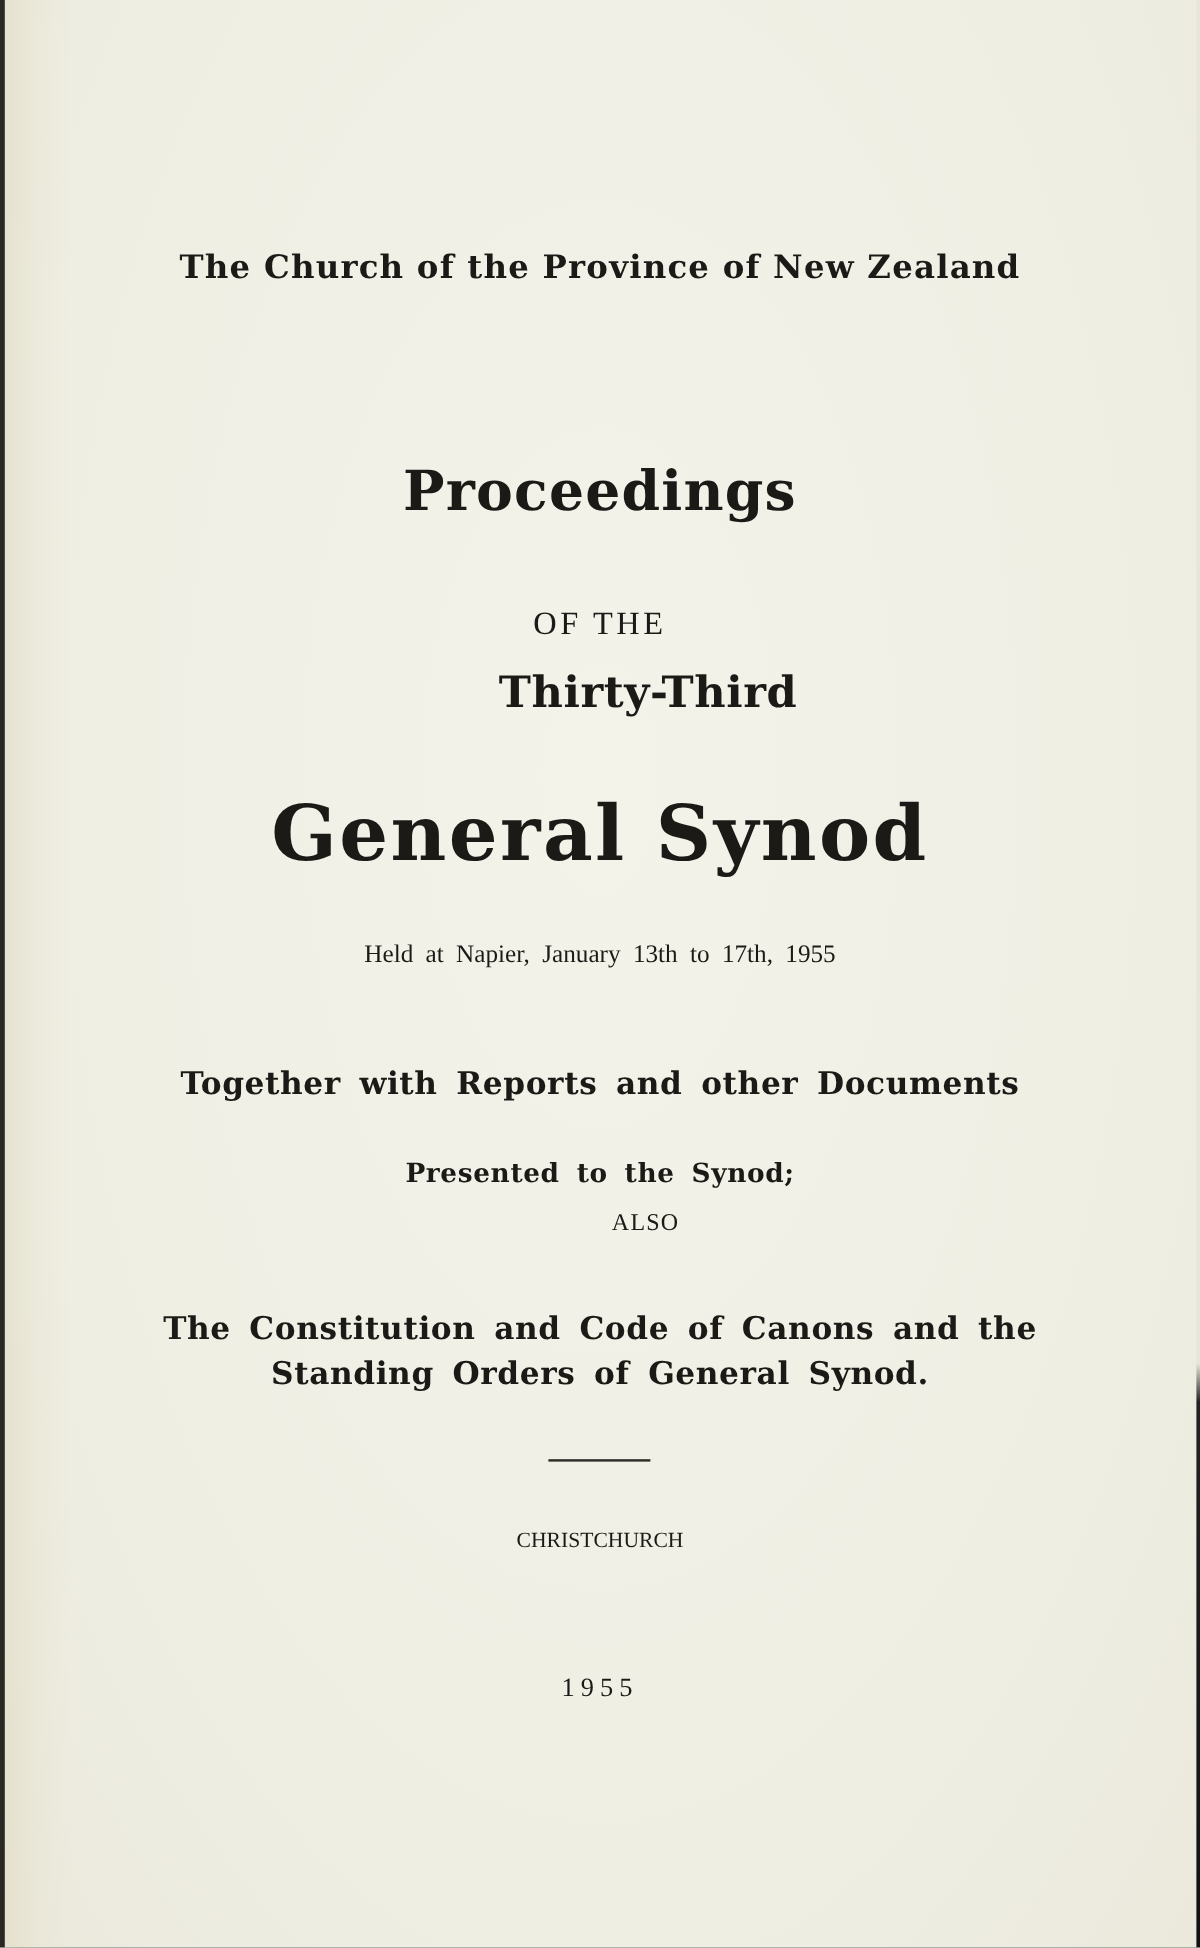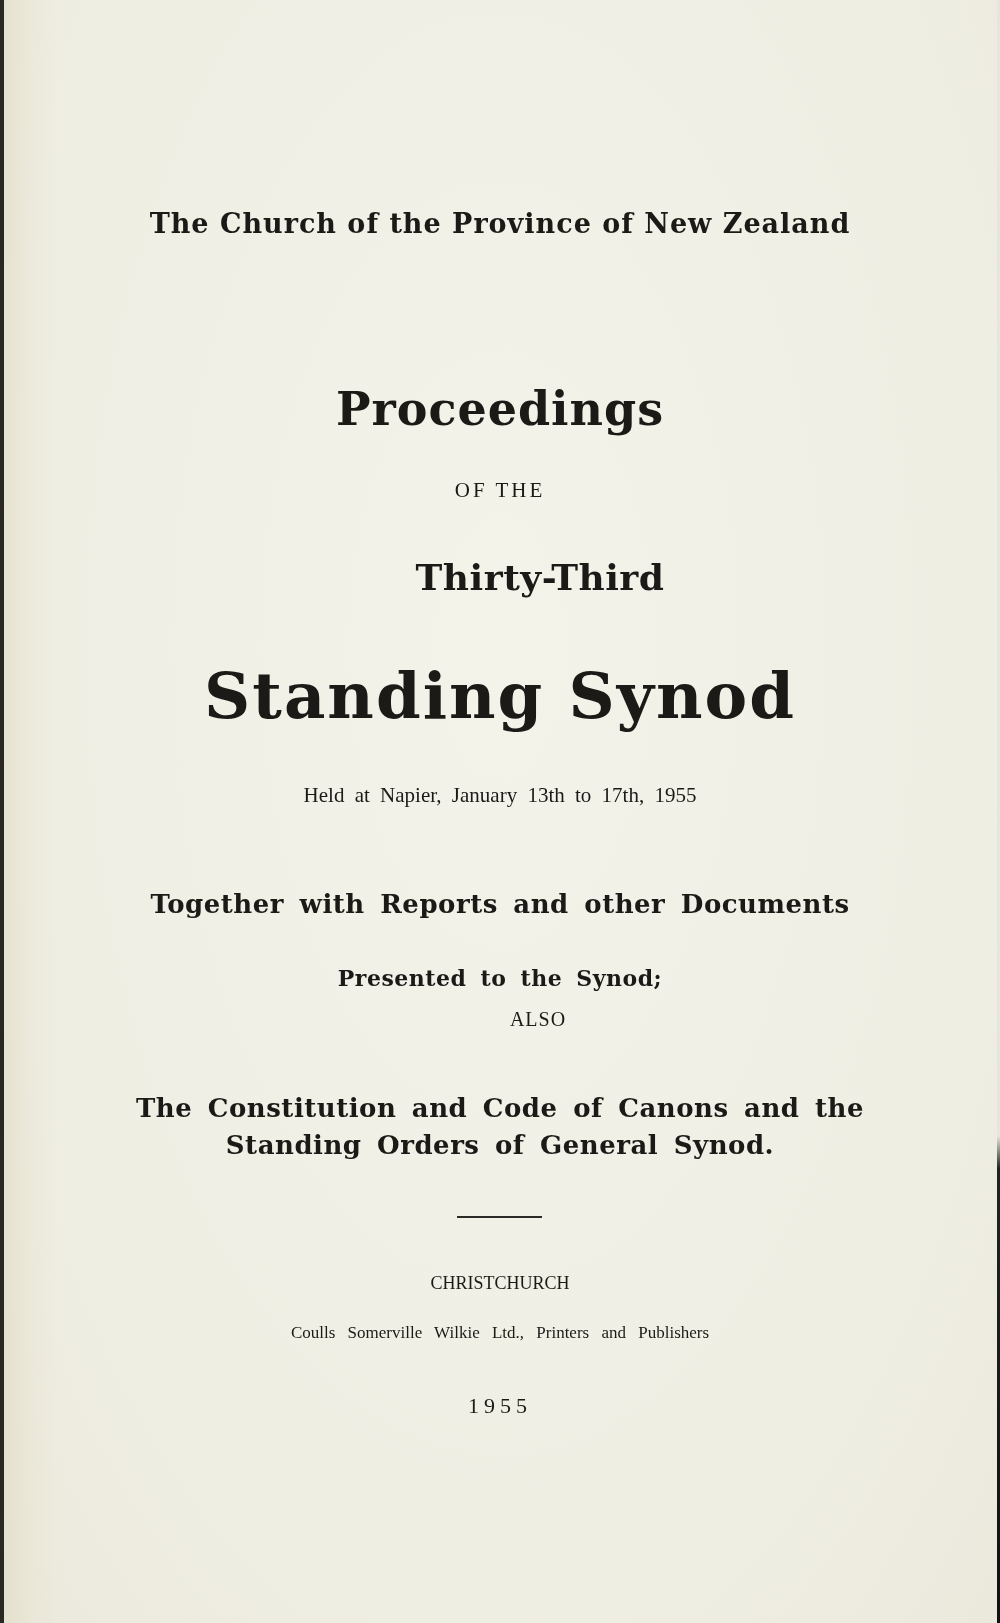--- a/index.html
+++ b/index.html
@@ -33,21 +33,21 @@
       font-family: "DejaVu Serif", serif;
       font-weight: bold;
       letter-spacing: 0.5px;
       transform-origin: center;
     }
     .roman {
       font-family: "Liberation Serif", serif;
     }
     .province { top: 208px; font-size: 27px; letter-spacing: 1px; }
     .proceedings { top: 382px; font-size: 46px; letter-spacing: 1px; }
-    .of-the { top: 478px; font-size: 21px; letter-spacing: 3px; }
+    .of-the { top: 504px; font-size: 27px; letter-spacing: 3px; }
     .thirty-third { top: 556px; font-size: 36px; padding-left: 40px; }
     .general-synod { top: 658px; font-size: 64px; letter-spacing: 2px; }
     .held { top: 783px; font-size: 21px; word-spacing: 5px; }
     .together-1 { top: 889px; font-size: 26px; word-spacing: 6px; }
     .together-2 { top: 925px; font-size: 22px; word-spacing: 6px; margin-top: 40px; }
     .also { top: 1008px; font-size: 20px; letter-spacing: 1px; margin-left: 38px; }
     .const-1 { top: 1093px; font-size: 26px; word-spacing: 6px; }
     .const-2 { top: 1130px; font-size: 26px; word-spacing: 6px; }
     .rule {
       position: absolute; left: 457px; top: 1216px; width: 85px; height: 2px;
@@ -62,30 +62,29 @@
 
 <div class="page">
   <div class="edge-left"></div>
   <div class="edge-right"></div>
 
   <div class="line blackletter province">The Church of the Province of New Zealand</div>
 
   <div class="line blackletter proceedings">Proceedings</div>
   <div class="line roman of-the">OF THE</div>
   <div class="line blackletter thirty-third">Thirty-Third</div>
-  <div class="line blackletter general-synod">Standing Synod</div>
+  <div class="line blackletter general-synod">General Synod</div>
 
   <div class="line roman held">Held at Napier, January 13th  to  17th, 1955</div>
 
   <div class="line blackletter together-1">Together with Reports and other Documents</div>
   <div class="line blackletter together-2">Presented to the Synod;</div>
 
   <div class="line roman also">ALSO</div>
 
   <div class="line blackletter const-1">The Constitution and Code of Canons and the</div>
   <div class="line blackletter const-2">Standing Orders of General Synod.</div>
 
   <div class="rule"></div>
 
   <div class="line roman city">CHRISTCHURCH</div>
-  <div class="line roman printer">Coulls Somerville Wilkie Ltd., Printers and Publishers</div>
   <div class="line roman year">1955</div>
 </div>
 
 </body></html>

